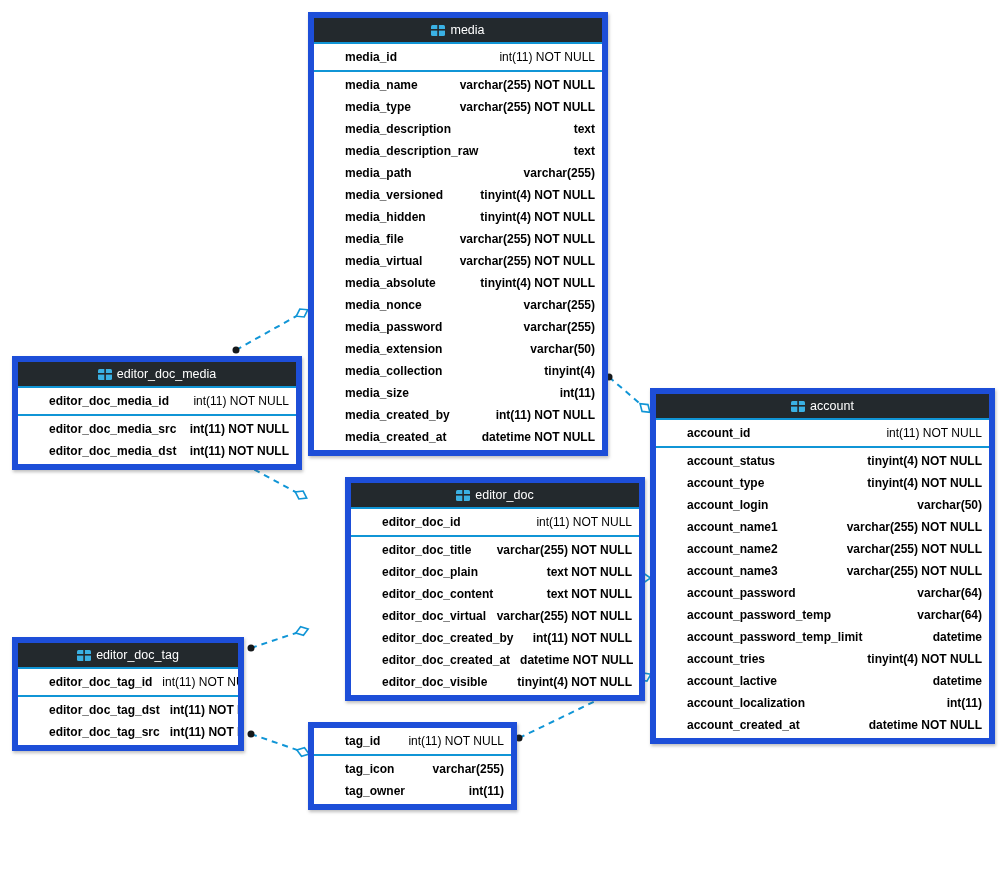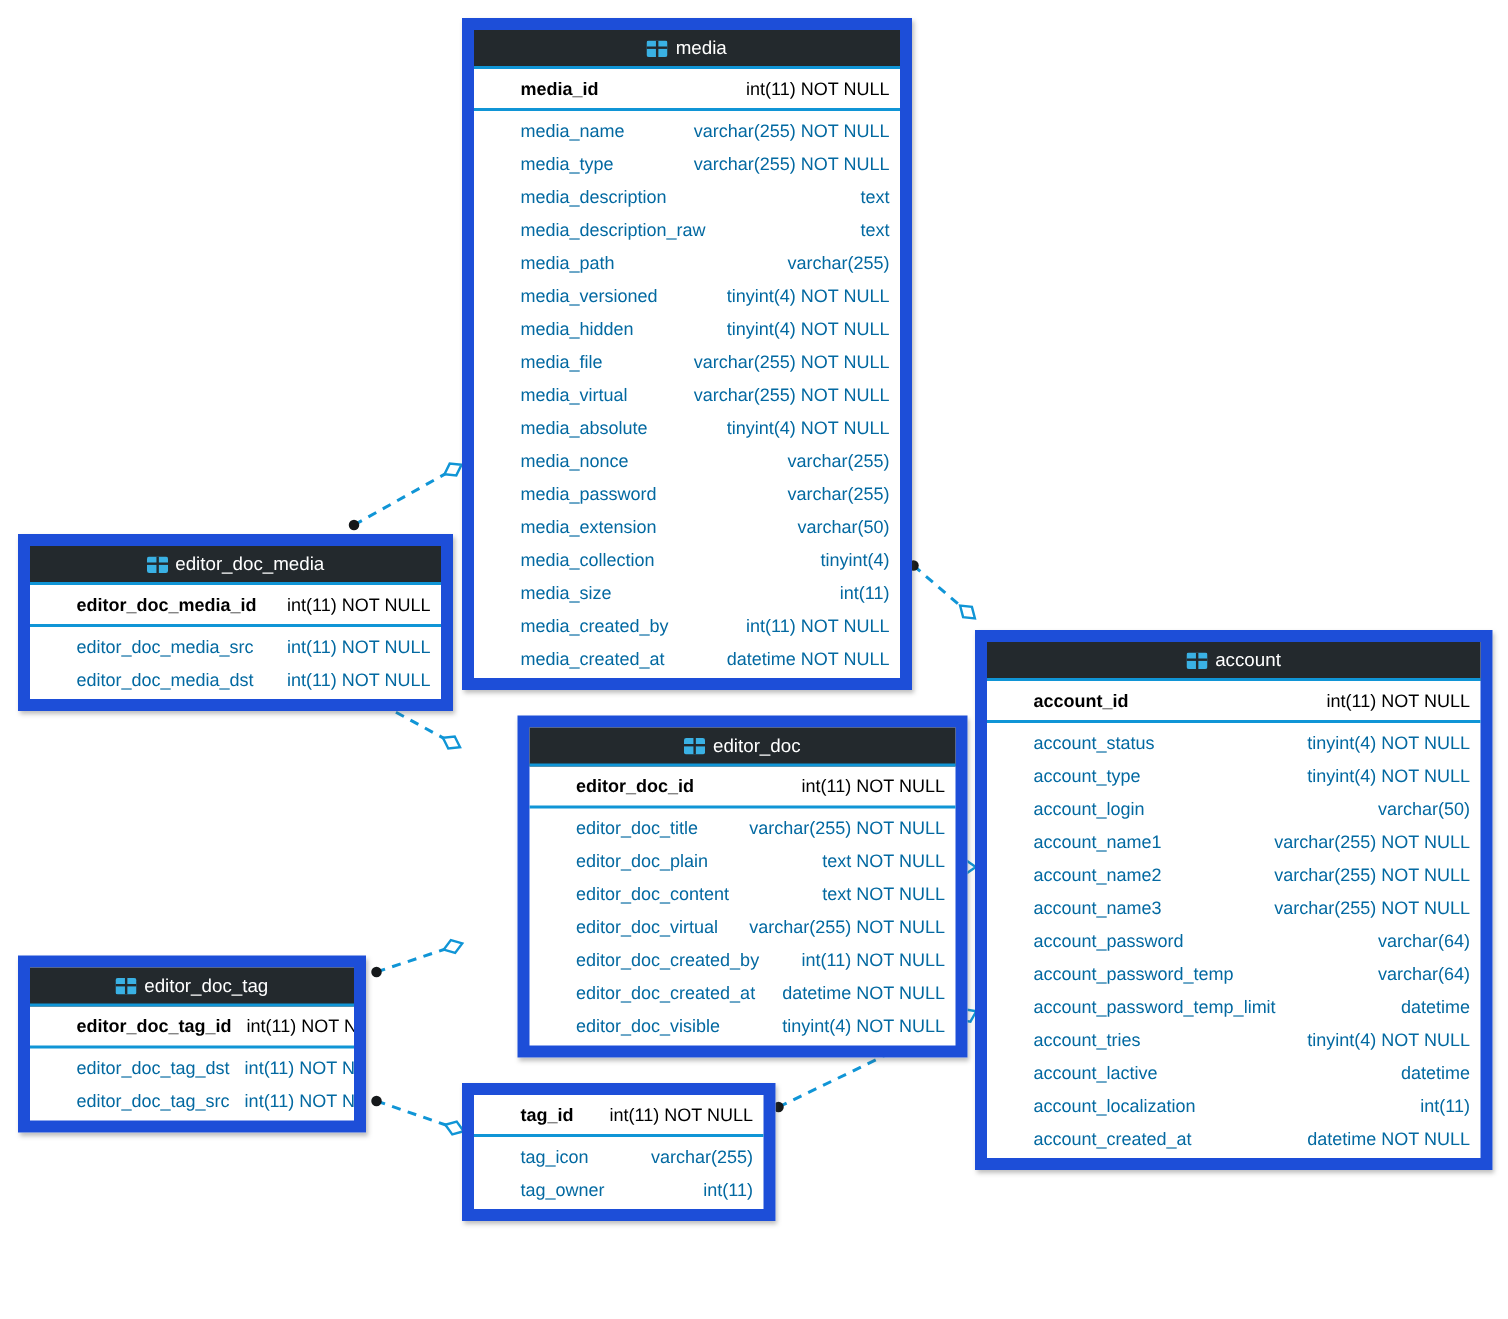--- a/index.html
+++ b/index.html
@@ -18,21 +18,21 @@
   #wires {
     position: absolute;
     left: 0;
     top: 0;
     z-index: 1;
   }
   .etable {
     position: absolute;
     box-sizing: border-box;
     background: #ffffff;
-    border: 8px solid #1d4ed8;
+    border: 6px solid #1d4ed8;
     box-shadow: 1px 2px 3px rgba(70,70,70,0.35);
     z-index: 2;
   }
   .thead {
     height: 26px;
     background: #23292d;
     border-bottom: 2px solid #1095d6;
     box-sizing: border-box;
     display: flex;
     align-items: center;
@@ -43,23 +43,24 @@
     white-space: nowrap;
     overflow: hidden;
   }
   .ticon { flex: 0 0 auto; display: block; }
   .trow {
     display: flex;
     align-items: center;
     height: 22px;
     padding: 0 7px;
     font-size: 12px;
-    color: #0369a1;
+    color: #000000;
     white-space: nowrap;
     overflow: hidden;
+    font-weight: bold;
   }
   .trow.pk {
     height: 26px;
     font-weight: bold;
     color: #000000;
   }
   .trow.pk .ftype { font-weight: normal; }
   .fname { flex: 0 0 auto; padding-left: 24px; }
   .ftype { margin-left: auto; padding-left: 10px; text-align: center; }
   .pkdiv {
@@ -285,21 +286,21 @@
         <div class="trow">
           <span class="fname">tag_icon</span>
           <span class="ftype">varchar(255)</span>
         </div>
         <div class="trow">
           <span class="fname">tag_owner</span>
           <span class="ftype">int(11)</span>
         </div>
       </div>
     </div>
-    <div class="etable" style="left: 650px; top: 420px; width: 345px;">
+    <div class="etable" style="left: 650px; top: 388px; width: 345px;">
       <div class="thead">
         <svg class="ticon" width="14" height="11" viewBox="0 0 14 11">
           <rect x="0" y="0" width="14" height="11" rx="1.5" fill="#3ab1e4"></rect>
           <rect x="0" y="4" width="14" height="1.6" fill="#23292d"></rect>
           <rect x="6.3" y="0" width="1.6" height="11" fill="#23292d"></rect>
         </svg>
         <span>account</span>
       </div>
       <div class="trow pk">
         <span class="fname">account_id</span>

